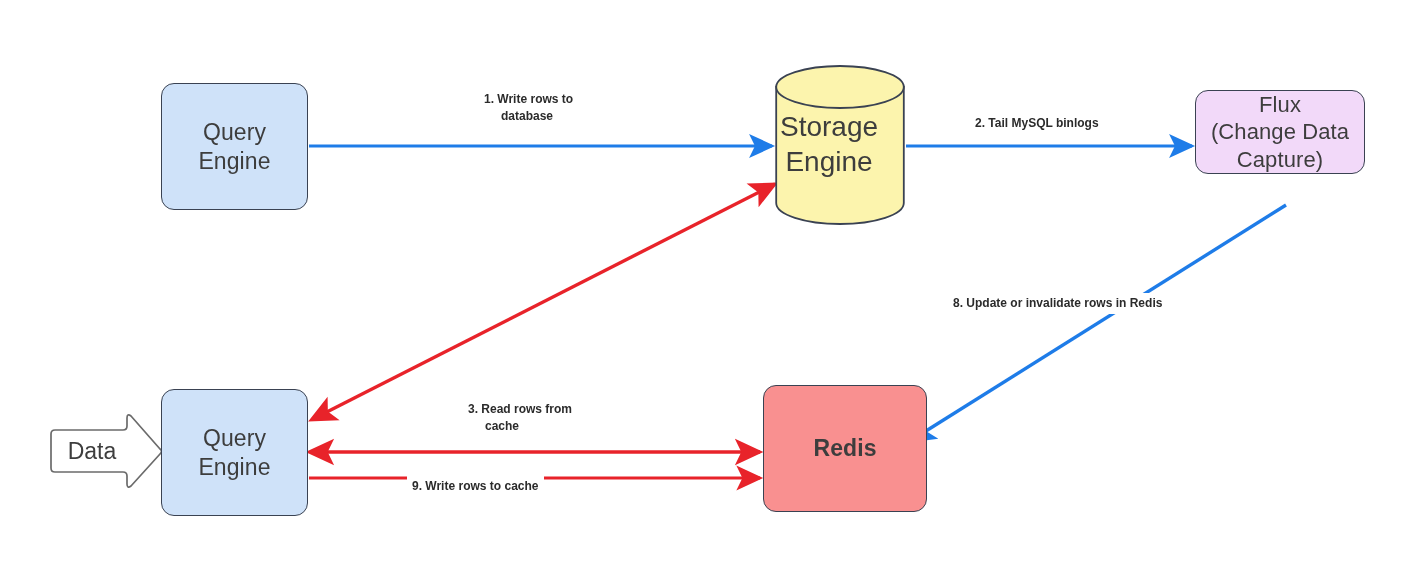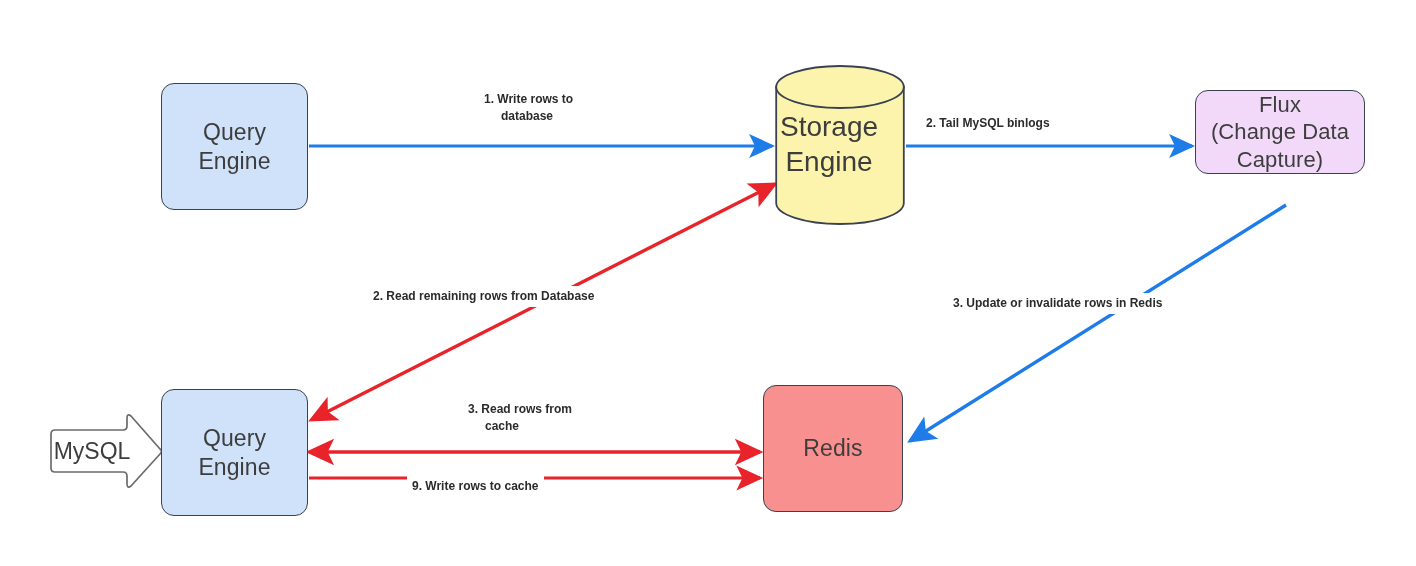--- a/index.html
+++ b/index.html
@@ -38,21 +38,21 @@
     font-size: 23px;
     line-height: 1.24;
     letter-spacing: .1px;
     white-space: pre-line;
     z-index: 3;
   }
 
   .node-qe-writes { left: 161px; top: 83px;  width: 147px; height: 127px; background: #cfe2f9; }
   .node-qe-reads  { left: 161px; top: 389px; width: 147px; height: 127px; background: #cfe2f9; }
   .node-flux      { left: 1195px; top: 90px; width: 170px; height: 84px; background: #f2d9f9; font-size: 22px; }
-  .node-redis     { left: 763px; top: 385px; width: 140px; height: 127px; background: #f99090; }
+  .node-redis     { left: 763px; top: 385px; width: 164px; height: 127px; background: #f99090; font-weight: bold; }
 
   
   .cylinder {
     position: absolute;
     left: 775px;
     top: 65px;
     width: 130px;
     height: 160px;
     z-index: 3;
   }
@@ -111,21 +111,21 @@
     z-index: 4;
   }
   .edge-label.hang {
     padding-left: 5px;
     text-indent: -17px;
     margin-left: 17px;
     white-space: pre-line;
   }
 
   .lbl-write-db      { left: 479px;  top: 89px;  width: 150px; }
-  .lbl-tail-binlogs  { left: 921px;  top: 113px; }
+  .lbl-tail-binlogs  { left: 970px;  top: 113px; }
   .lbl-read-remain   { left: 368px;  top: 286px; }
   .lbl-update-redis  { left: 948px;  top: 293px; }
   .lbl-read-cache    { left: 463px;  top: 399px; width: 150px; }
   .lbl-write-cache   { left: 407px;  top: 476px; }
 </style>
 </head>
 <body>
 
 <div id="canvas">
 
@@ -156,21 +156,21 @@
     <line x1="311" y1="452" x2="760" y2="452" stroke="#e8232a" stroke-width="3.4" marker-end="url(#redHead)" marker-start="url(#redHeadStart)"></line>
 
     <line x1="309" y1="478" x2="760" y2="478" stroke="#e8232a" stroke-width="3.2" marker-end="url(#redHead)"></line>
   </svg>
 
 
   <div class="block-arrow block-arrow-reads">
     <svg width="117" height="80" viewBox="0 0 117 80" xmlns="http://www.w3.org/2000/svg">
       <path d="M4,23 Q4,19 8,19 L76,19 Q80,19 80,15 L80,7 Q80,2 84,5 L113,38 Q116,40 113,43 L84,75 Q80,78 80,73 L80,65 Q80,61 76,61 L8,61 Q4,61 4,57 Z" fill="#ffffff" stroke="#6b6b6b" stroke-width="1.7" stroke-linejoin="round"></path>
     </svg>
-    <div class="block-arrow-label">MySQL</div>
+    <div class="block-arrow-label">Data</div>
   </div>
 
   <div class="node node-qe-writes">
     <span>Query
 Engine</span>
   </div>
 
   <div class="node node-qe-reads">
     <span>Query
 Engine</span>
@@ -193,22 +193,21 @@
 
   <div class="node node-redis">
     <span>Redis</span>
   </div>
 
   <div class="edge-label hang lbl-write-db">1. Write rows to
 database</div>
 
   <div class="edge-label lbl-tail-binlogs">2. Tail MySQL binlogs</div>
 
-  <div class="edge-label lbl-read-remain">2. Read remaining rows from Database</div>
-
-  <div class="edge-label lbl-update-redis">3. Update or invalidate rows in Redis</div>
+
+  <div class="edge-label lbl-update-redis">8. Update or invalidate rows in Redis</div>
 
   <div class="edge-label hang lbl-read-cache">3. Read rows from
 cache</div>
 
   <div class="edge-label lbl-write-cache">9. Write rows to cache</div>
 
 </div>
 
 </body></html>

